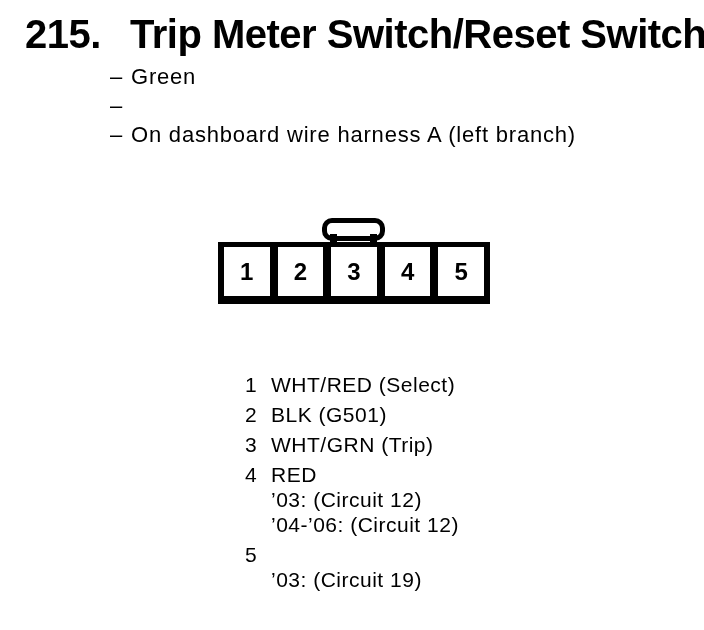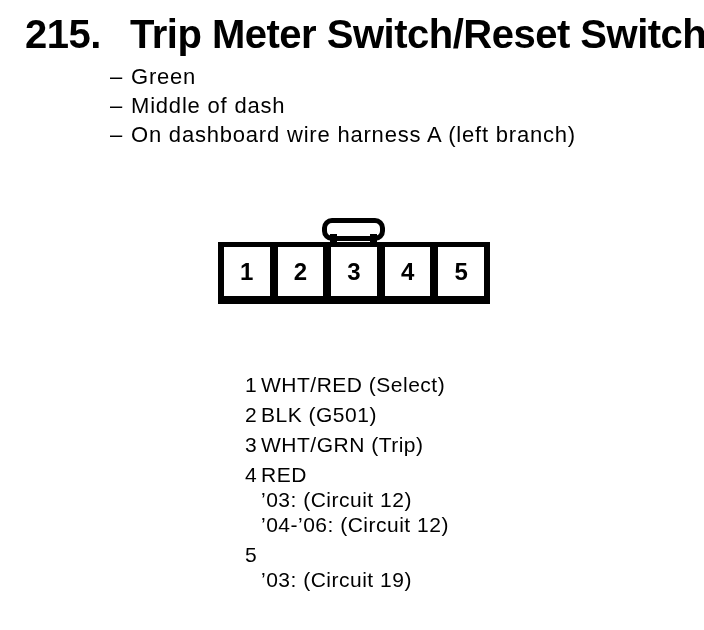--- a/index.html
+++ b/index.html
@@ -117,41 +117,40 @@
   }
   .pin-row.sub + .pin-row.sub,
   .pin-row + .pin-row.sub {
     margin-top: 3px;
   }
   .pin-num {
     width: 14px;
     flex: 0 0 14px;
   }
   .pin-text {
-    margin-left: 2px;
+    margin-left: 12px;
   }
 </style>
 </head>
 <body>
 
 <div class="page">
 
   <div class="title">
     <span class="title-num">215.</span>
     <span class="title-text">Trip Meter Switch/Reset Switch</span>
   </div>
 
   <div class="bullets">
     <div class="bullet">
       <span class="bullet-dash">–</span>
       <span class="bullet-text">Green</span>
     </div>
     <div class="bullet">
       <span class="bullet-dash">–</span>
-      <span class="bullet-text">Middle of dash</span>
     </div>
     <div class="bullet">
       <span class="bullet-dash">–</span>
       <span class="bullet-text">On dashboard wire harness A (left branch)</span>
     </div>
   </div>
 
   <div class="latch"></div>
   <div class="latch-leg left"></div>
   <div class="latch-leg right"></div>

